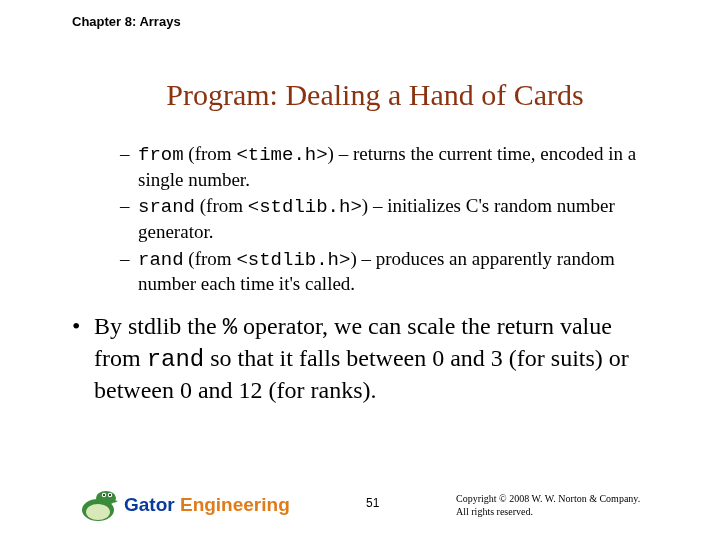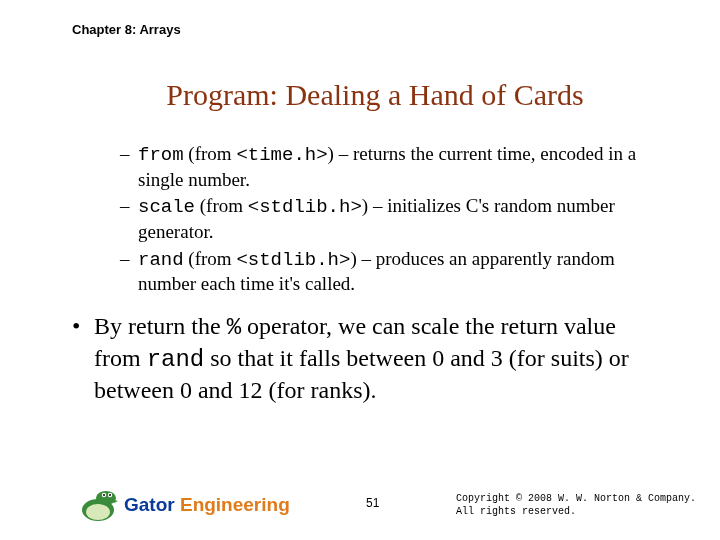--- a/index.html
+++ b/index.html
@@ -6,21 +6,21 @@
   body {
     width: 720px;
     height: 540px;
     background: #ffffff;
     font-family: "Times New Roman", Times, serif;
     position: relative;
     overflow: hidden;
   }
   .chapter {
     position: absolute;
-    top: 22px;
+    top: 14px;
     left: 72px;
     font-family: Arial, Helvetica, sans-serif;
     font-weight: bold;
     font-size: 13px;
     color: #000;
   }
   .title {
     position: absolute;
     top: 78px;
     left: 0;
@@ -98,50 +98,50 @@
     left: 348px;
     bottom: 14px;
     font-family: Arial, Helvetica, sans-serif;
     font-size: 12px;
     color: #000;
   }
   .copyright {
     position: absolute;
     left: 438px;
     bottom: 6px;
-    font-family: Liberation Mono, monospace;
+    font-family: Liberation Serif, serif;
     font-size: 10px;
     color: #000;
     line-height: 1.25;
   }
 </style>
 </head>
 <body>
 
 <div class="chapter">Chapter 8: Arrays</div>
 
 <div class="title">Program: Dealing a Hand of Cards</div>
 
 <div class="content">
 
 
   <div class="sublist">
     <div class="bullet2">
       <code>from</code><span> (from </span><code>&lt;time.h&gt;</code><span>) – returns the current time, encoded in a single number.</span>
     </div>
     <div class="bullet2">
-      <code>scale</code><span> (from </span><code>&lt;stdlib.h&gt;</code><span>) – initializes C's random number generator.</span>
+      <code>srand</code><span> (from </span><code>&lt;stdlib.h&gt;</code><span>) – initializes C's random number generator.</span>
     </div>
     <div class="bullet2">
       <code>rand</code><span> (from </span><code>&lt;stdlib.h&gt;</code><span>) – produces an apparently random number each time it's called.</span>
     </div>
   </div>
 
   <div class="bullet1">
-    <span>By return the </span><code>%</code><span> operator, we can scale the return value from </span><code>rand</code><span> so that it falls between 0 and 3 (for suits) or between 0 and 12 (for ranks).</span>
+    <span>By stdlib the </span><code>%</code><span> operator, we can scale the return value from </span><code>rand</code><span> so that it falls between 0 and 3 (for suits) or between 0 and 12 (for ranks).</span>
   </div>
 
 </div>
 
 <div class="footer">
   <svg class="gator-img" width="44" height="40" viewBox="0 0 44 40">
     <ellipse cx="22" cy="26" rx="16" ry="11" fill="#3a8b3a"></ellipse>
     <ellipse cx="22" cy="28" rx="12" ry="8" fill="#d8e8b8"></ellipse>
     <ellipse cx="30" cy="14" rx="10" ry="7" fill="#3a8b3a"></ellipse>
     <circle cx="28" cy="11" r="2.2" fill="#fff"></circle>

